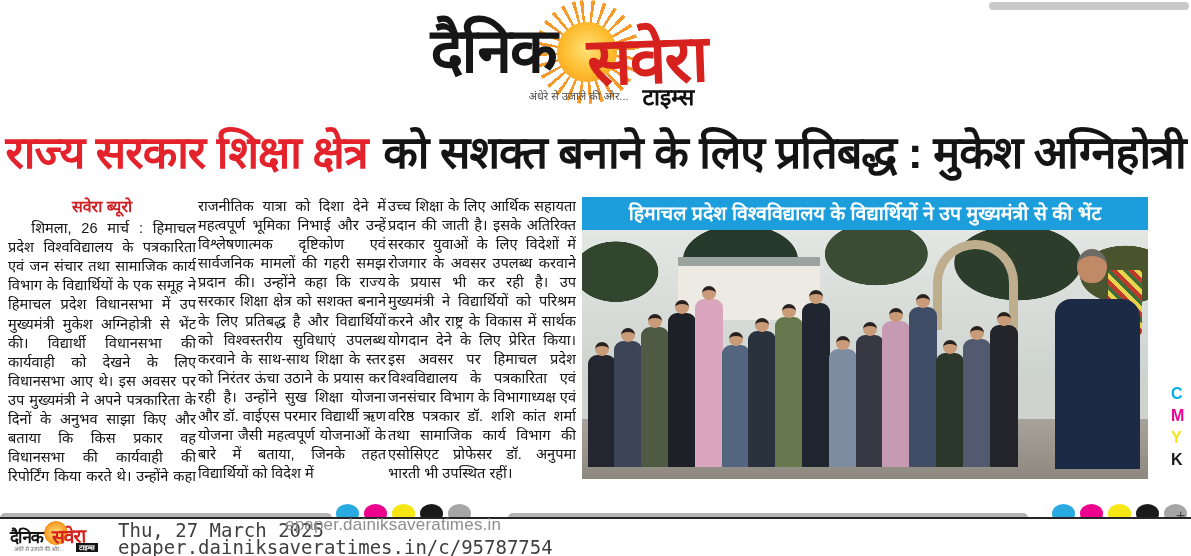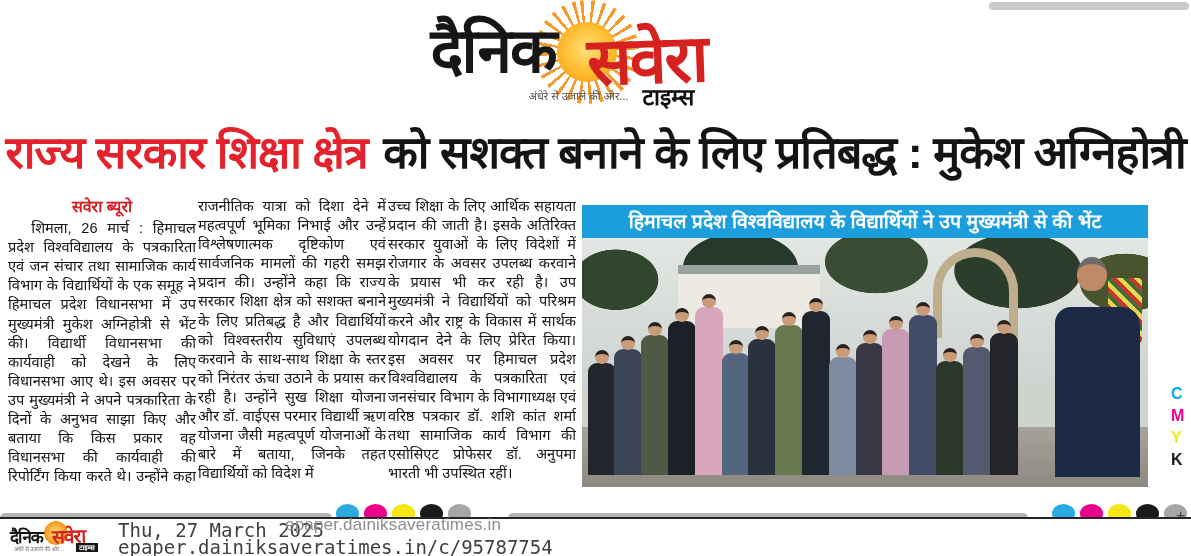--- a/index.html
+++ b/index.html
@@ -27,21 +27,21 @@
   .hl-red { color:#e4222b; }
   .hl-black { color:#141414; margin-left:.35em; }
 
   
   .article { position:absolute; top:197px; left:8px; width:1175px; height:288px; display:flex; gap:2px; }
   .col { width:188px; flex:none; font-size:14.6px; line-height:19.1px; color:#141414; text-align:justify; overflow:hidden; }
   .byline { color:#d11f26; font-weight:700; text-align:center; font-size:16px; margin-bottom:3px; }
   .col p.lead { text-indent:1.6em; }
 
   
-  .photo { flex:none; width:566px; margin-left:4px;margin-top:8px; }
+  .photo { flex:none; width:566px; margin-left:4px; }
   .caption { height:33px; line-height:33px; background:#1b9edb; color:#ffffff; font-size:19.5px; font-weight:700; text-align:center; white-space:nowrap; overflow:hidden; }
   .photo-canvas { position:relative; width:100%; height:249px; overflow:hidden; background:#cfd3cd; }
   .ph-sky { position:absolute; left:0; top:0; width:100%; height:60%; background:linear-gradient(#e3e7e4,#cdd3cf); }
   .ph-trees { position:absolute; left:0; top:0; width:100%; height:60%;
     background:
       radial-gradient(70px 50px at 6% 28%, #32452f 60%, transparent 61%),
       radial-gradient(95px 58px at 28% 20%, #27392a 60%, transparent 61%),
       radial-gradient(85px 52px at 52% 16%, #3a4c33 60%, transparent 61%),
       radial-gradient(105px 62px at 77% 22%, #2c3d2c 60%, transparent 61%),
       radial-gradient(75px 48px at 96% 30%, #49542f 60%, transparent 61%); }

